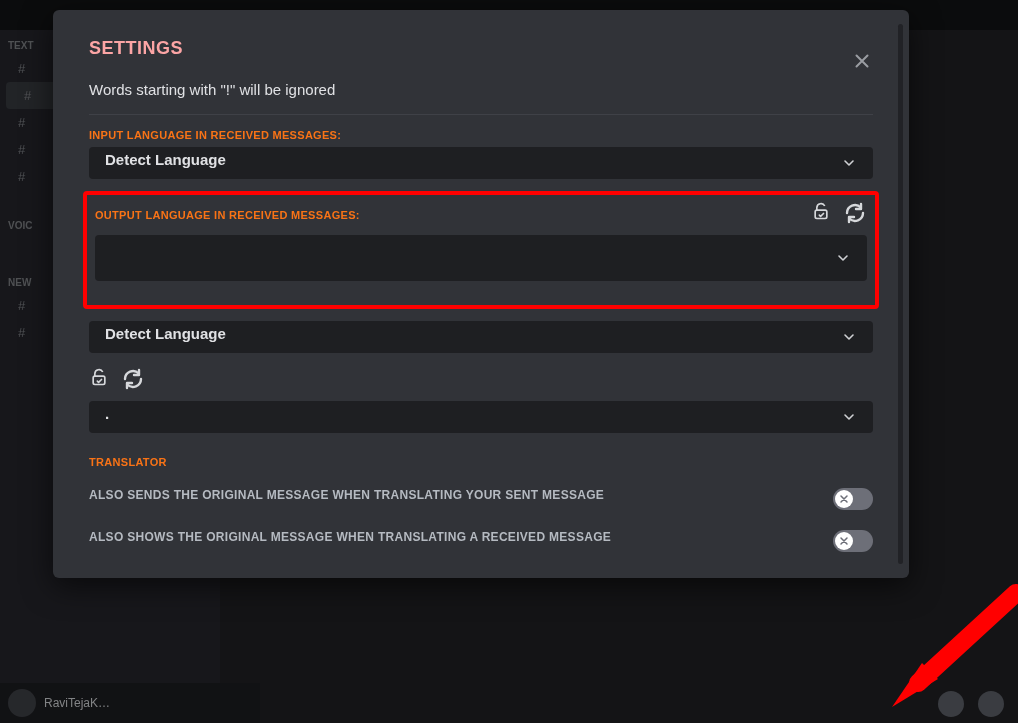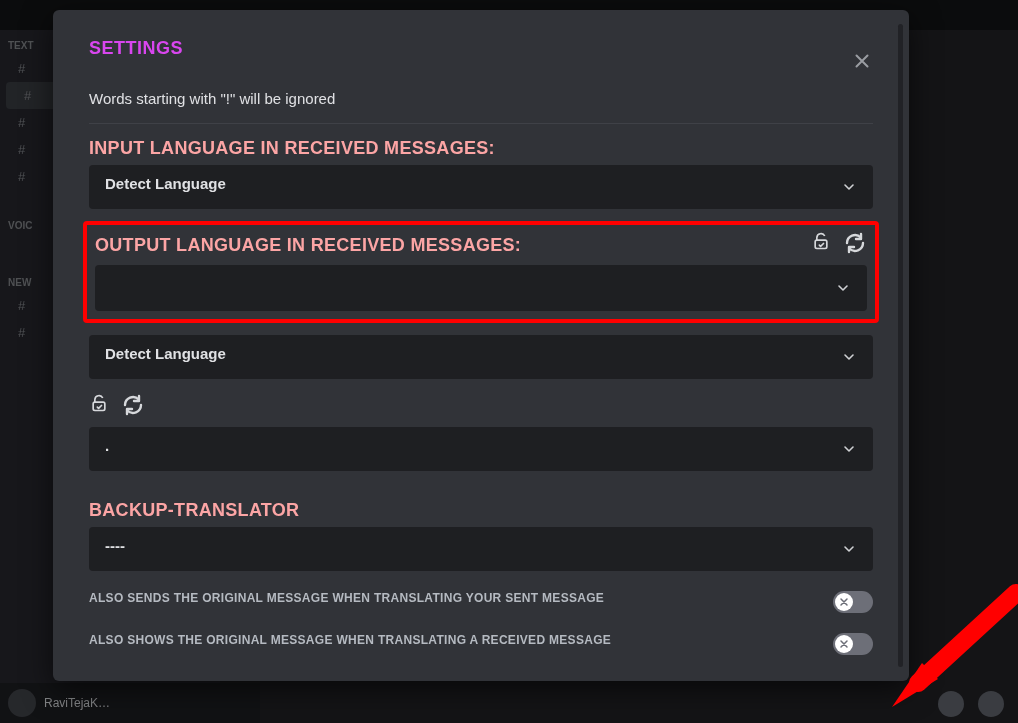--- a/index.html
+++ b/index.html
@@ -60,22 +60,22 @@
     box-shadow: 0 8px 30px rgba(0,0,0,0.6);
     overflow: hidden;
   }
   .scrollbar {
     position: absolute; right: 6px; top: 14px; bottom: 14px;
     width: 5px; background: #212226; border-radius: 3px;
   }
 
   .modal h1 {
     font-size: 18px; font-weight: 800; letter-spacing: 0.5px;
-    color: #d946ef;
-    margin-bottom: 31px;
+    color: #fca5a5;
+    margin-bottom: 22px;
   }
   .close-x {
     position: absolute; top: 40px; right: 36px;
     width: 22px; height: 22px; cursor: pointer;
     color: #9a9da2;
   }
   .close-x svg { width: 100%; height: 100%; }
 
   .subtext {
     font-size: 15px; font-weight: 500; color: #e0e1e4;
@@ -84,53 +84,53 @@
     margin-bottom: 14px;
   }
 
   .section { margin-bottom: 14px; }
 
   .label-row {
     display: flex; align-items: center;
     margin-bottom: 6px;
   }
   .label {
-    font-size: 18px; font-weight: 800; letter-spacing: 0.3px;
-    color: #fca5a5;
+    font-size: 11px; font-weight: 800; letter-spacing: 0.3px;
+    color: #f97316;
     flex: 1;
   }
   .label-icons {
     display: flex; gap: 12px; color: #d6d8db;
   }
   .label-icons svg { width: 20px; height: 20px; }
   .label-icons .big svg { width: 24px; height: 24px; }
 
   .dropdown {
     background: #1e1f22;
     border-radius: 4px;
-    height: 44px;
+    height: 32px;
     display: flex; align-items: center;
     padding: 0 16px;
     position: relative;
     cursor: pointer;
     padding-bottom: 8px;
   }
   .dropdown .val {
     flex: 1; font-size: 15px; font-weight: 600; color: #e0e1e4;
   }
   .chev {
     width: 16px; height: 16px; color: #cfd1d4;
     position: absolute; right: 16px; top: 50%;
     transform: translateY(-50%);
   }
 
   .highlight {
     border: 4px solid #ff0000;
     border-radius: 4px;
-    padding: 6px 8px 8px 8px;
+    padding: 6px 8px 24px 8px;
     margin: -2px -6px 12px -6px;
   }
   .highlight .dropdown { height: 46px; }
 
   .divider {
     height: 1px; background: transparent;
     margin: 8px 0;
   }
 
   .toggle-row {
@@ -287,33 +287,25 @@
       <div class="val">.</div>
       <svg class="chev" viewBox="0 0 24 24">
           <path d="M6 9l6 6 6-6" fill="none" stroke="currentColor" stroke-width="2.4" stroke-linecap="round" stroke-linejoin="round"></path>
         </svg>
     </div>
   </div>
 
   <div class="divider"></div>
 
   <div class="section">
-  </div>
-
-  <div class="section">
     <div class="label-row">
-      <div class="label">BACKUP-TRANSLATOR</div>
-    </div>
-    <div class="dropdown">
-      <div class="val">----</div>
-      <svg class="chev" viewBox="0 0 24 24">
-          <path d="M6 9l6 6 6-6" fill="none" stroke="currentColor" stroke-width="2.4" stroke-linecap="round" stroke-linejoin="round"></path>
-        </svg>
-    </div>
-  </div>
+      <div class="label">TRANSLATOR</div>
+    </div>
+  </div>
+
 
   <div class="toggle-row">
     <div class="tlabel">ALSO SENDS THE ORIGINAL MESSAGE WHEN TRANSLATING YOUR SENT MESSAGE</div>
     <div class="toggle off">
       <div class="knob">
         <svg viewBox="0 0 24 24">
             <path d="M6 6l12 12M18 6 6 18" stroke="currentColor" stroke-width="3" stroke-linecap="round"></path>
           </svg>
       </div>
     </div>

